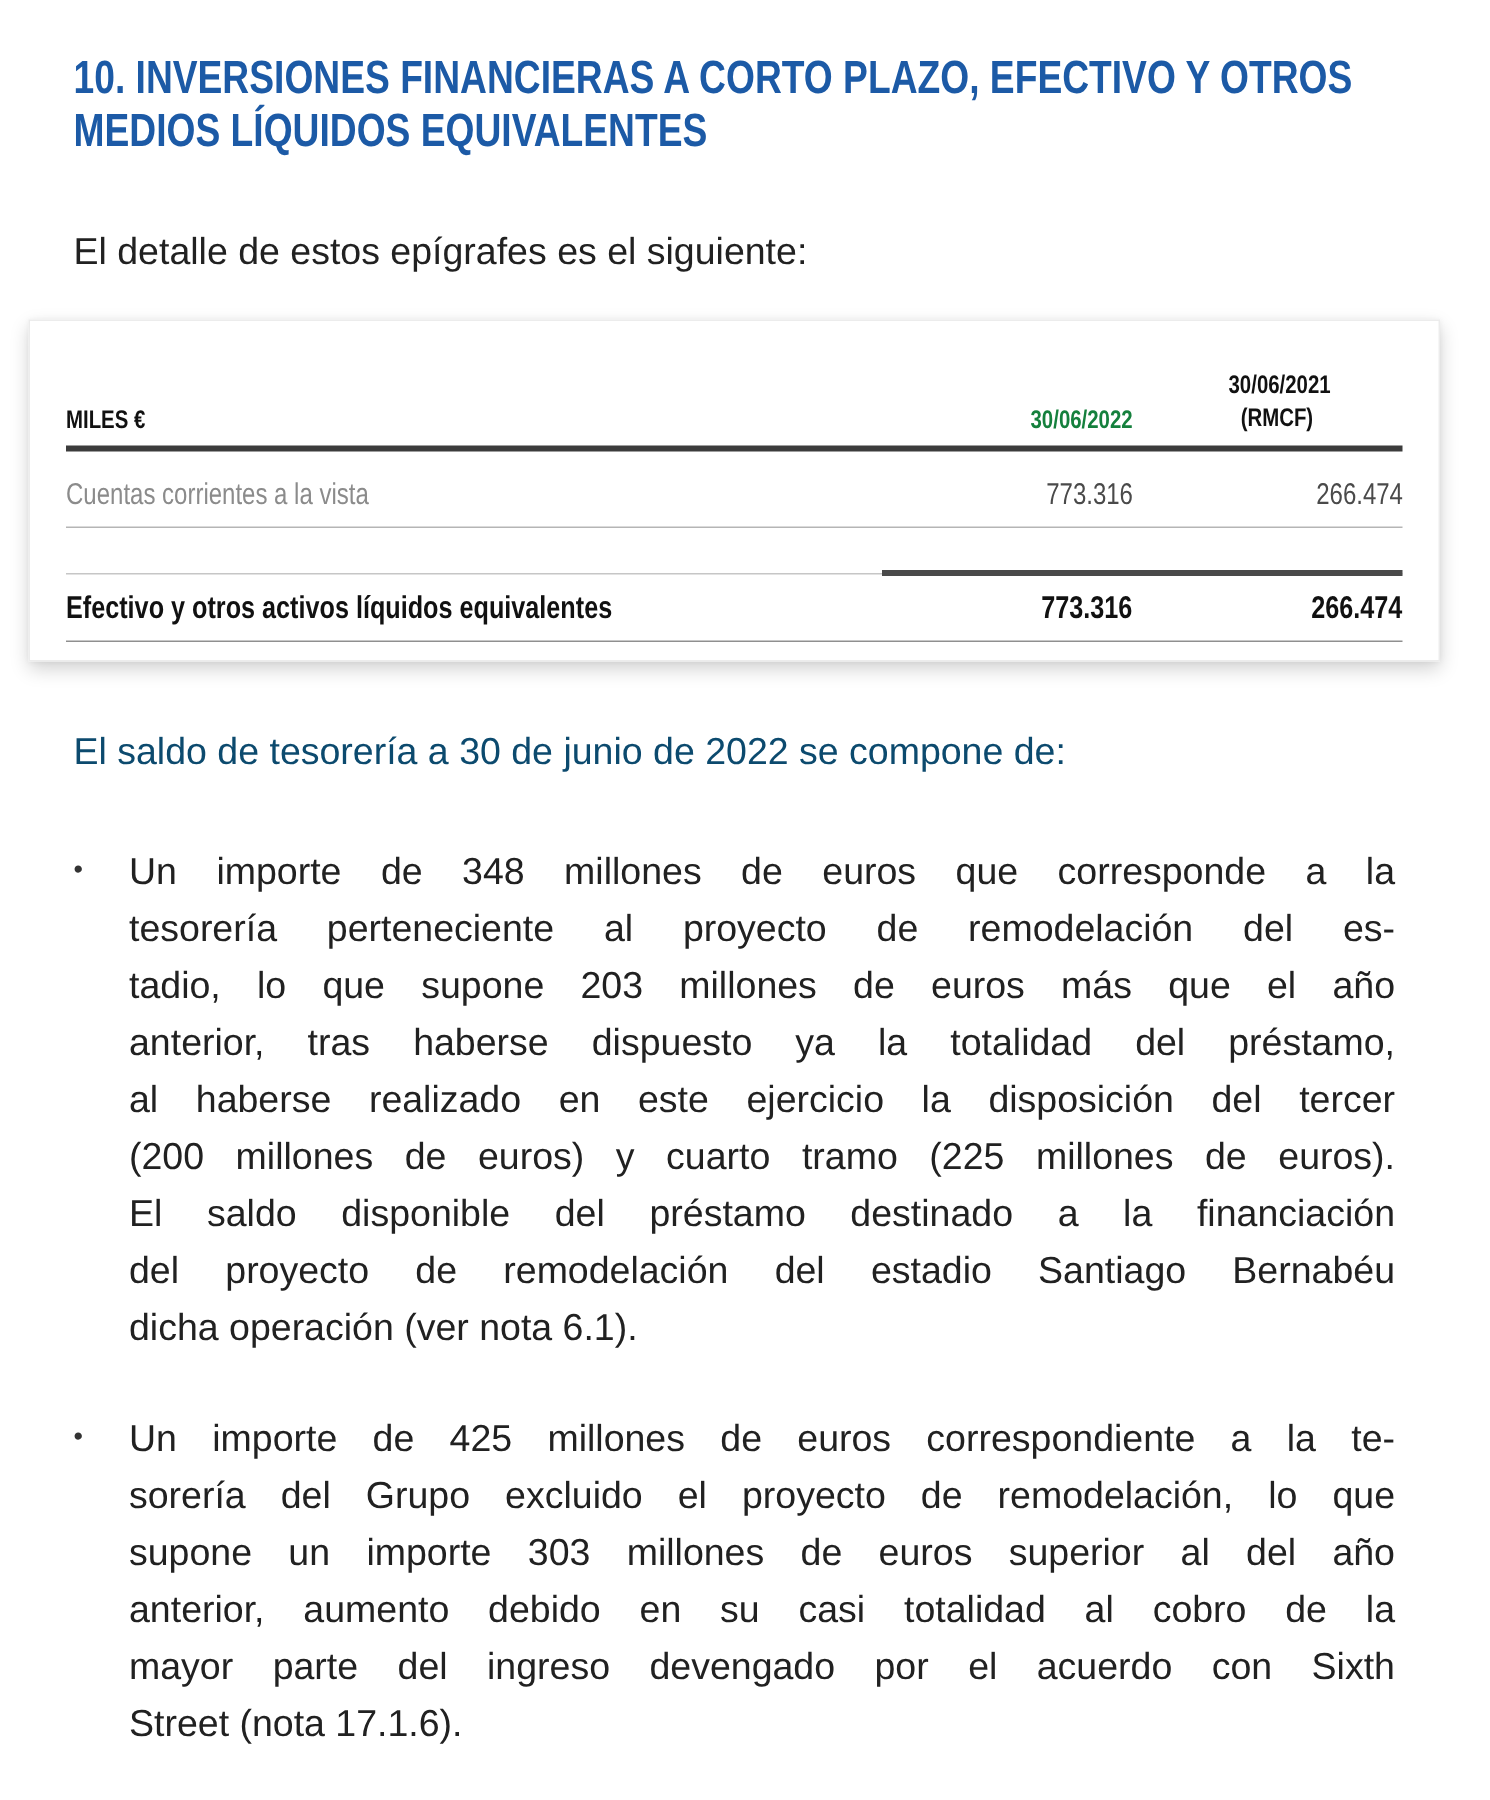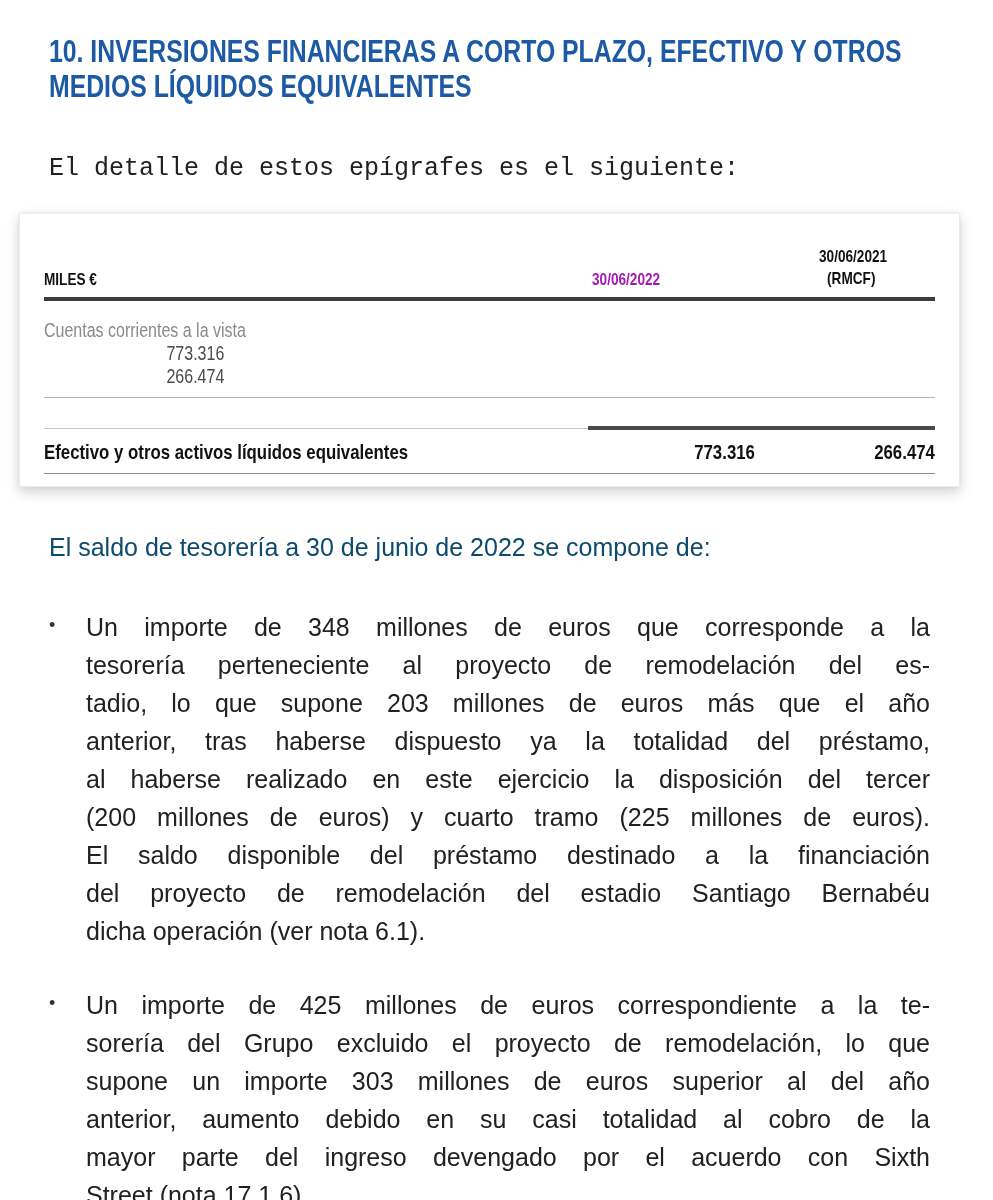--- a/index.html
+++ b/index.html
@@ -24,47 +24,45 @@
     font-weight: bold;
     line-height: 35px;
     letter-spacing: 0px;
   }
 
   
   .intro {
     margin-top: 50px;
     font-size: 25px;
     color: #212121;
-    font-family: Liberation Mono, monospace;
   }
 
   
   .card {
     margin: 30px -30px 0 -30px;   
     background: #ffffff;
     border: 1px solid #ececec;
     box-shadow: 0 5px 12px rgba(0,0,0,0.18), 0 0 4px rgba(0,0,0,0.06);
     padding: 20px 24px 12px 24px;
   }
   .t-header {
     display: flex;
     align-items: flex-end;
     padding-bottom: 7px;
     border-bottom: 4px solid #3c3c3c;
   }
   .t-header .c1 { flex: 1; font-size: 17px; font-weight: bold; color: #111; margin-top: 36px; }
-  .t-header .c2 { width: 180px; text-align: left; font-size: 17px; font-weight: bold; color: #a21caf; }
+  .t-header .c2 { width: 180px; text-align: right; font-size: 17px; font-weight: bold; color: #15803d; }
   .t-header .c3 { width: 180px; text-align: center; font-size: 17px; font-weight: bold; color: #111; line-height: 22px; }
 
   .t-row {
     display: flex;
     align-items: flex-start;
     padding: 18px 0 9px 0;
     border-bottom: 1px solid #b5b5b5;
-    flex-direction: column;
   }
   .t-row .c1 { flex: 1; font-size: 20px; color: #8b8b8b; }
   .t-row .c2 { width: 180px; text-align: right; font-size: 20px; color: #4a4a4a; }
   .t-row .c3 { width: 180px; text-align: right; font-size: 20px; color: #4a4a4a; }
 
   .total-topline { position: relative; height: 4px; margin-top: 28px; }
   .total-topline .line-light { position: absolute; left: 0; right: 0; top: 2px; height: 1px; background: #c6c6c6; }
   .total-topline .line-dark  { position: absolute; left: 61%; right: 0; top: 0; height: 4px; background: #4a4a4a; }
 
   .t-total {

